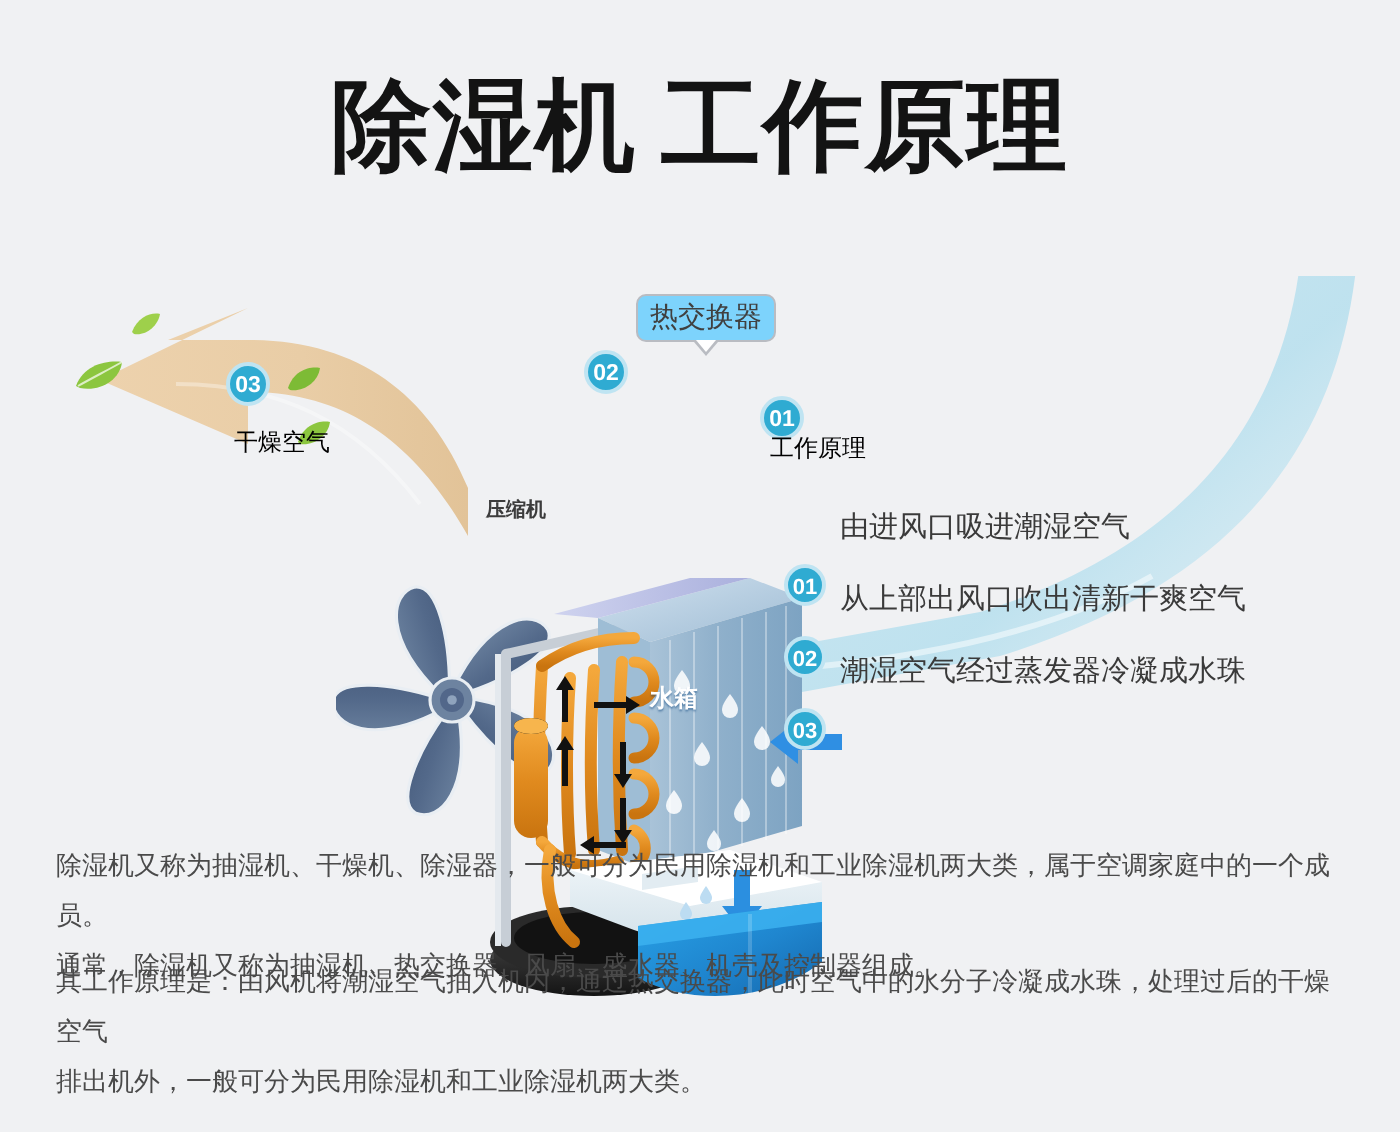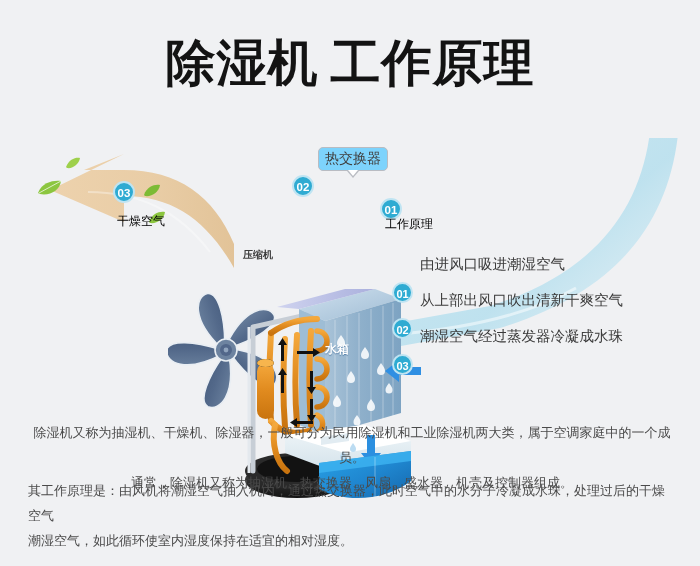--- a/index.html
+++ b/index.html
@@ -92,21 +92,21 @@
   .legend-text{
     position:absolute;left:28px;top:0;
     font-size:14.5px;color:#3a3a3a;line-height:24px;white-space:nowrap;
   }
 
   
   .body-text{
     position:absolute;left:28px;width:648px;
     font-size:13px;line-height:25px;color:#4a4a4a;
   }
-  #para1{top:420px;text-align:center;}
+  #para1{top:420px;}
   #para2{top:478px;}
   .body-text p{margin:0;}
 </style>
 </head>
 <body>
 
 <div class="stage">
 
   <div class="title">
     <span class="t-b">除湿机</span><span class="t-sp"></span><span class="t-b">工作原理</span>
@@ -341,16 +341,16 @@
 
   </div>
 
   <div class="body-text" id="para1">
     <p>除湿机又称为抽湿机、干燥机、除湿器，一般可分为民用除湿机和工业除湿机两大类，属于空调家庭中的一个成员。</p>
     <p>通常，除湿机又称为抽湿机、热交换器、风扇、盛水器、机壳及控制器组成。</p>
   </div>
 
   <div class="body-text" id="para2">
     <p>其工作原理是：由风机将潮湿空气抽入机内，通过热交换器，此时空气中的水分子冷凝成水珠，处理过后的干燥空气</p>
-    <p>潮湿空气，如此循环使室内湿度保持在适宜的相对湿度。</p>
+    <p>排出机外，一般可分为民用除湿机和工业除湿机两大类。</p>
   </div>
 
 </div>
 
 </body></html>

